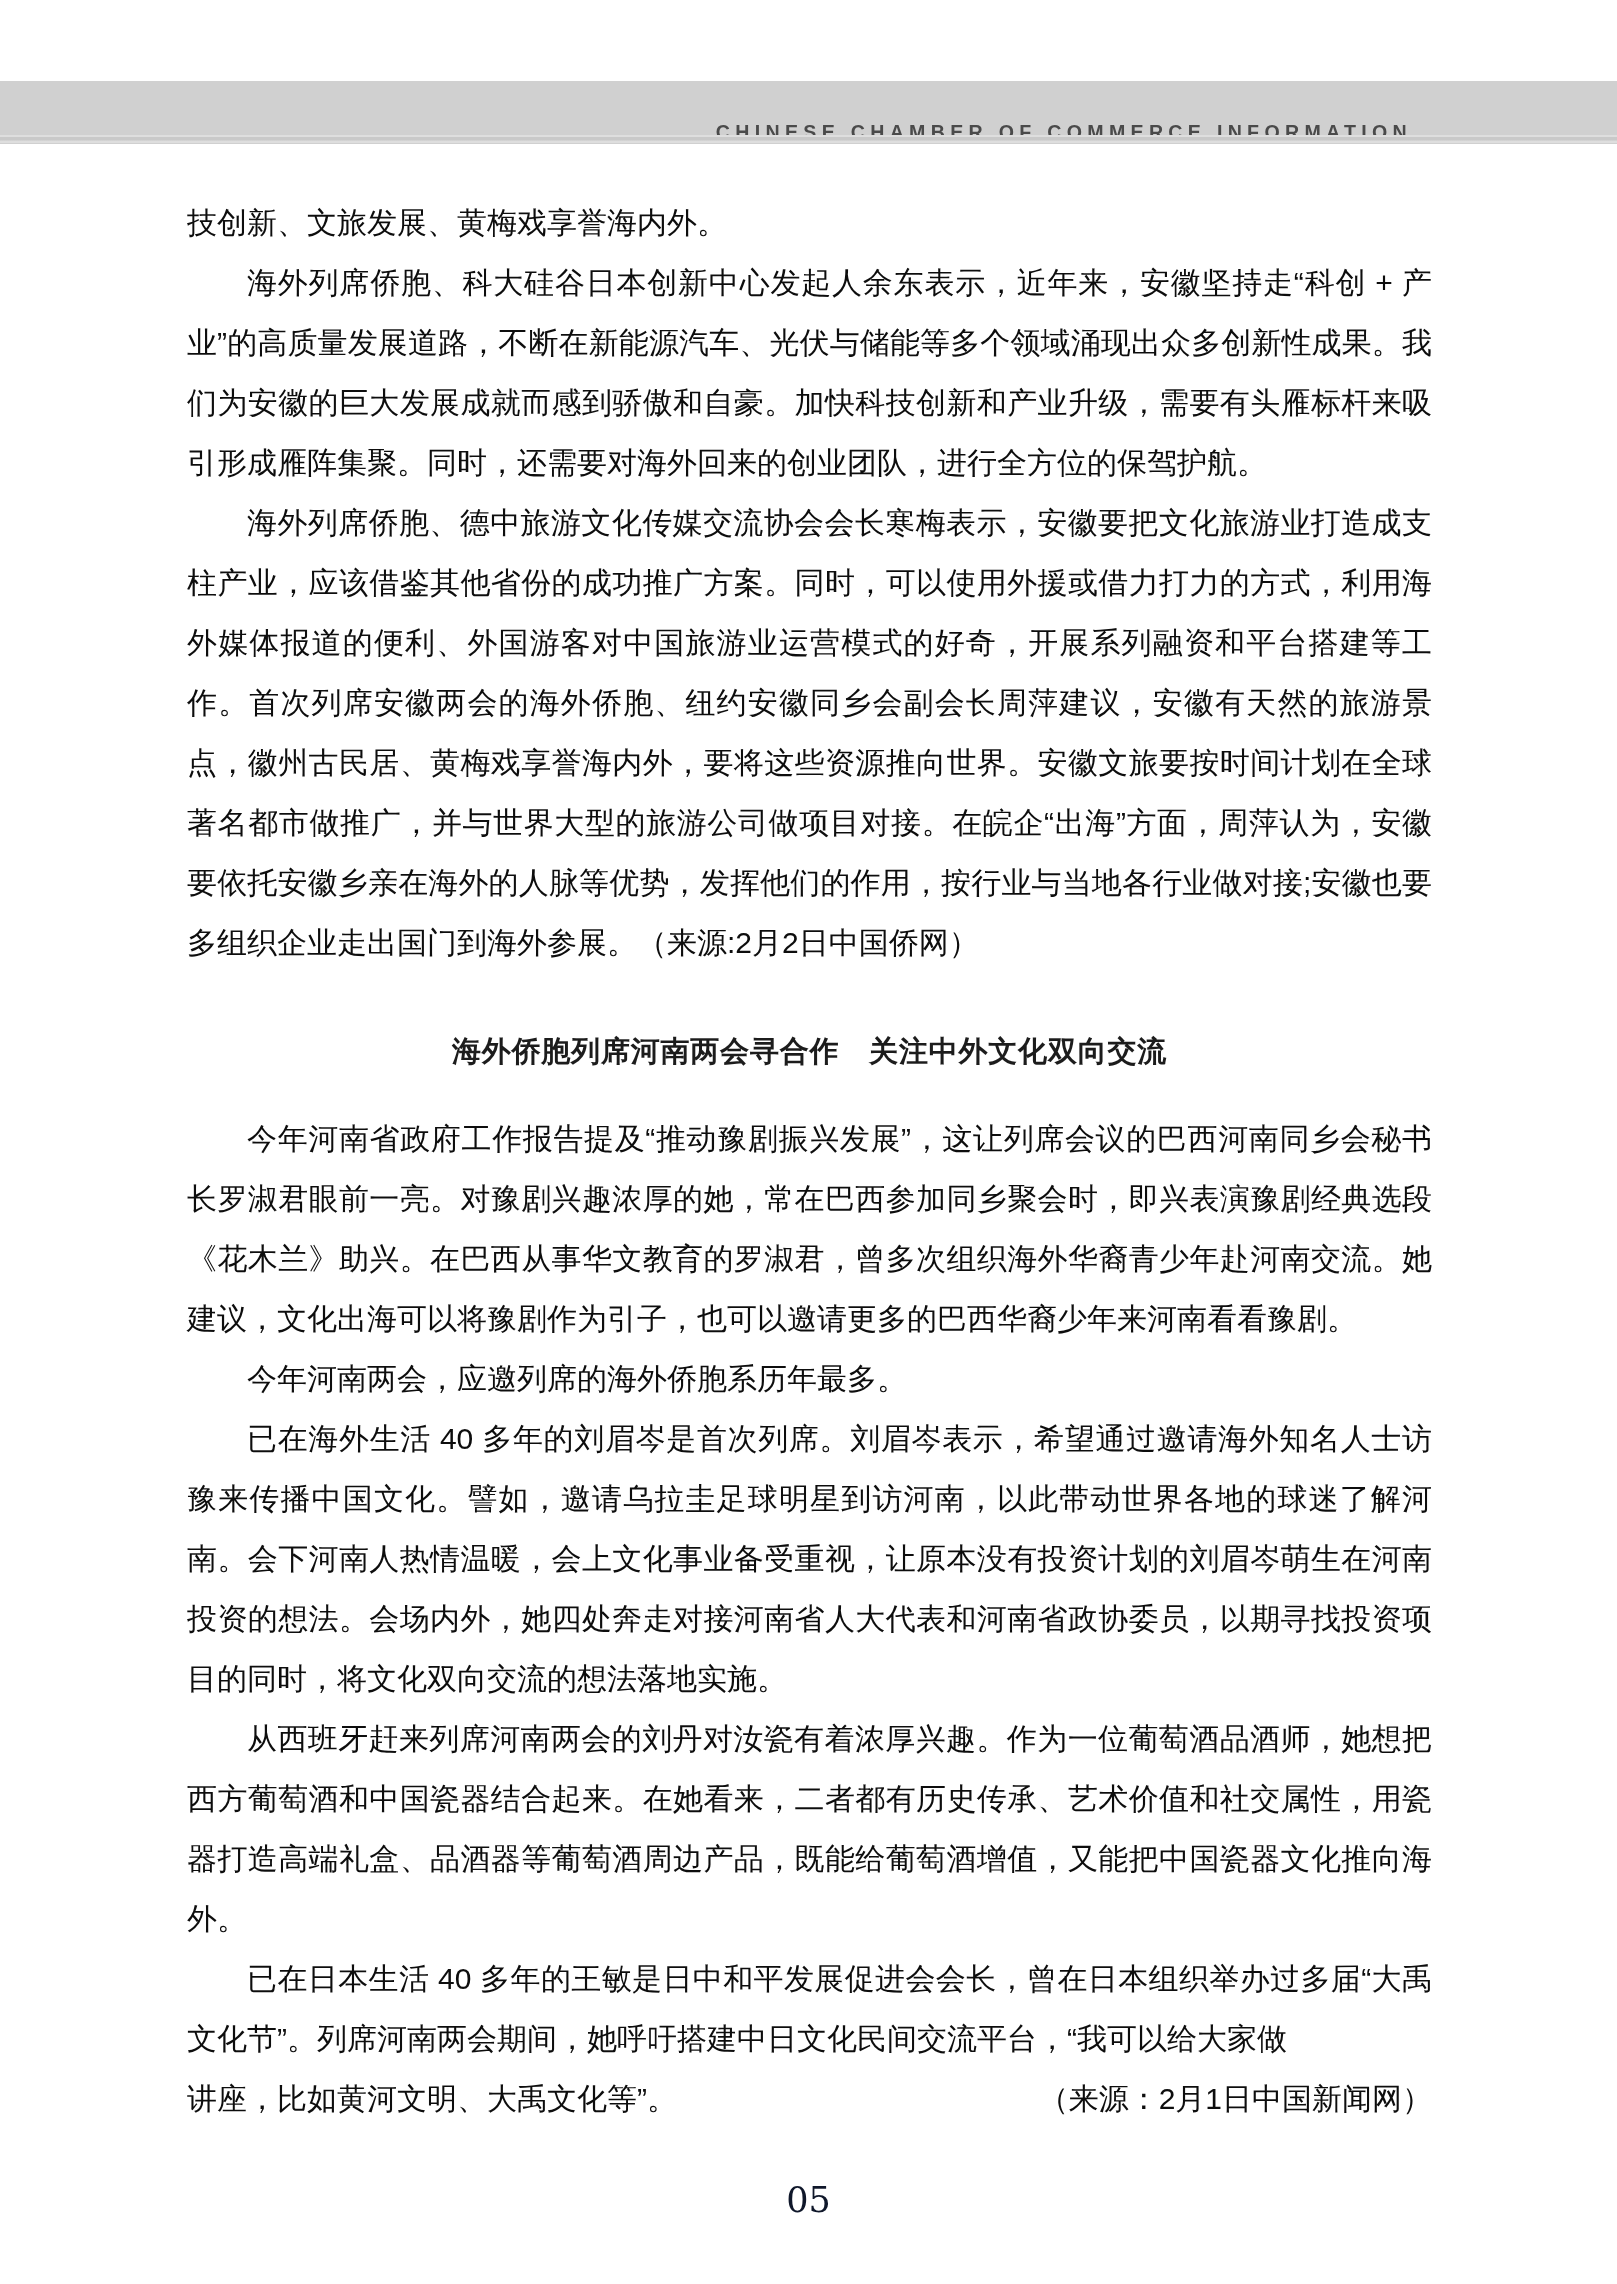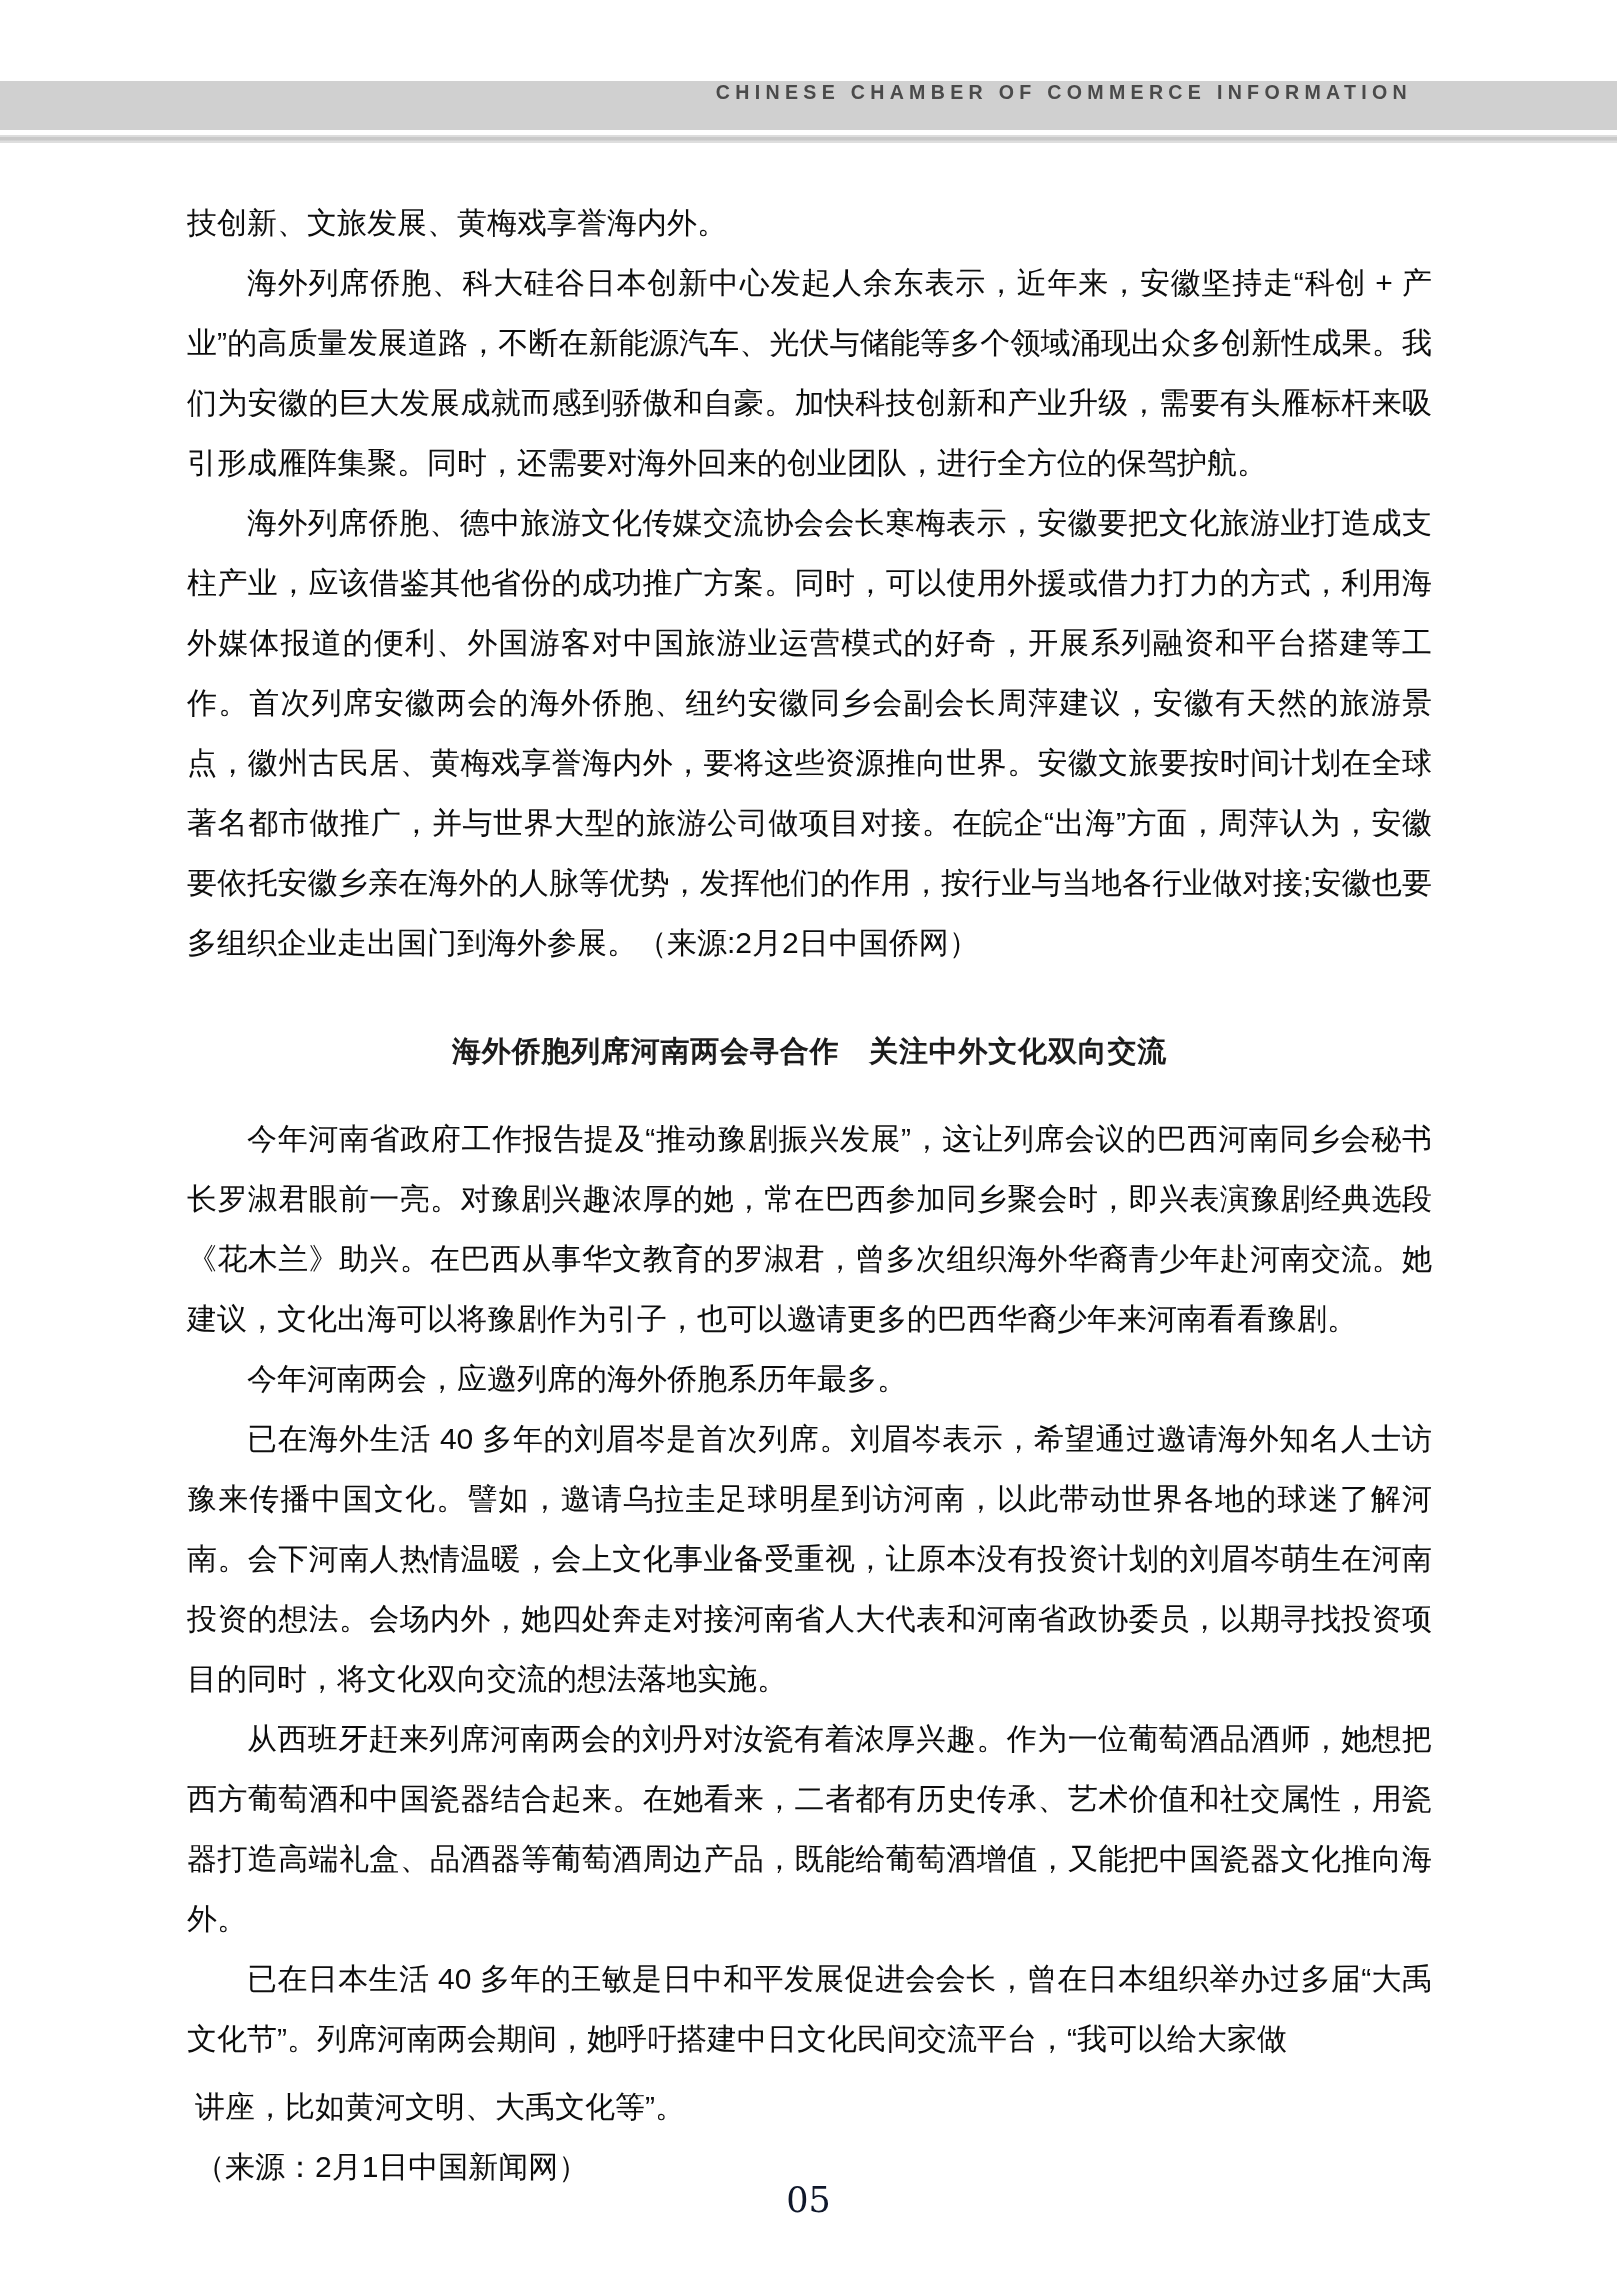--- a/index.html
+++ b/index.html
@@ -10,24 +10,24 @@
     background: #ffffff;
     font-family: "Liberation Sans", sans-serif;
     color: var(--body_text, #0d0d0d);
     overflow: hidden;
   }
 
   
   .banner {
     position: absolute;
     top: 81px; left: 0;
-    width: 1617px; height: 49px;
+    width: 1617px; height: 63px;
     background: var(--banner_bg, #d0d0d0);
     display: flex;
-    align-items: flex-start;
+    align-items: flex-end;
     justify-content: flex-end;
     padding-right: 205px;
     box-sizing: border-box;
   }
   .banner-text {
     font-size: 19.6px;
     font-weight: bold;
     letter-spacing: 5.3px;
     color: var(--banner_text_color, #4a4a4a);
     white-space: nowrap;
@@ -66,22 +66,21 @@
     text-align: center;
     text-indent: 0;
     color: #1c1c1c;
     letter-spacing: 0.8px;
   }
 
   .source-row {
     display: flex;
     justify-content: space-between;
     align-items: baseline;
-    margin: 8px;
-    flex-direction: column;
+    margin: 0;
   }
   .source-row .left-part { text-align: left; }
   .source-row .source-citation { text-align: right; white-space: nowrap; }
 
   
   .page-num {
     position: absolute;
     top: 2180px; left: 0;
     width: 1617px;
     text-align: center;

